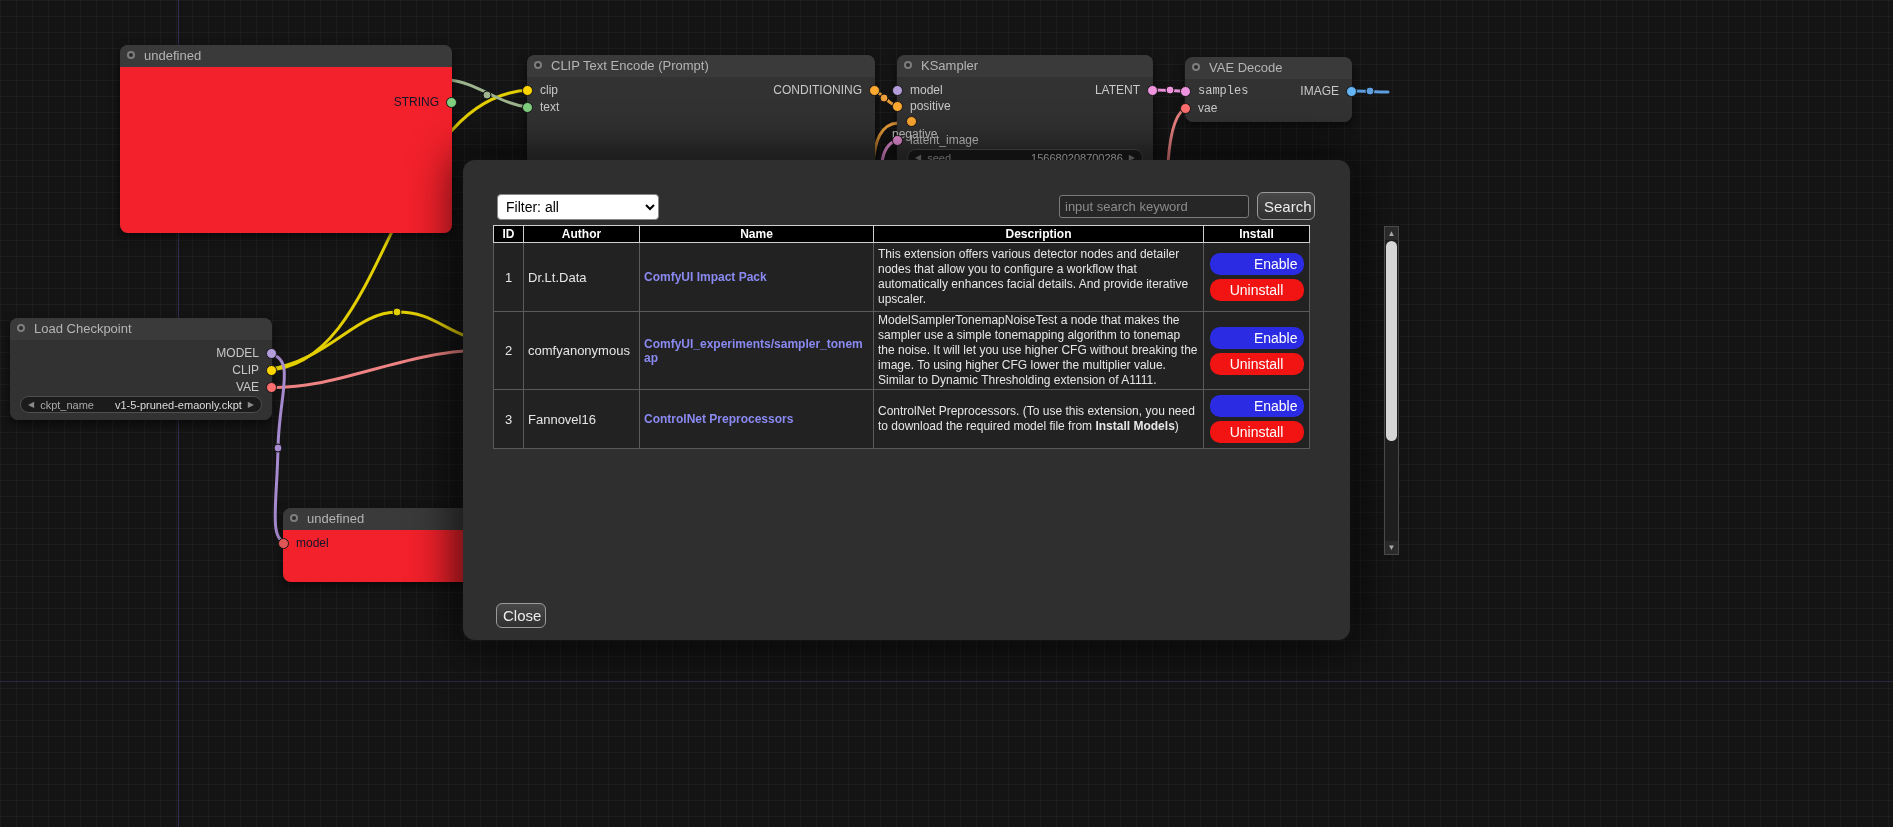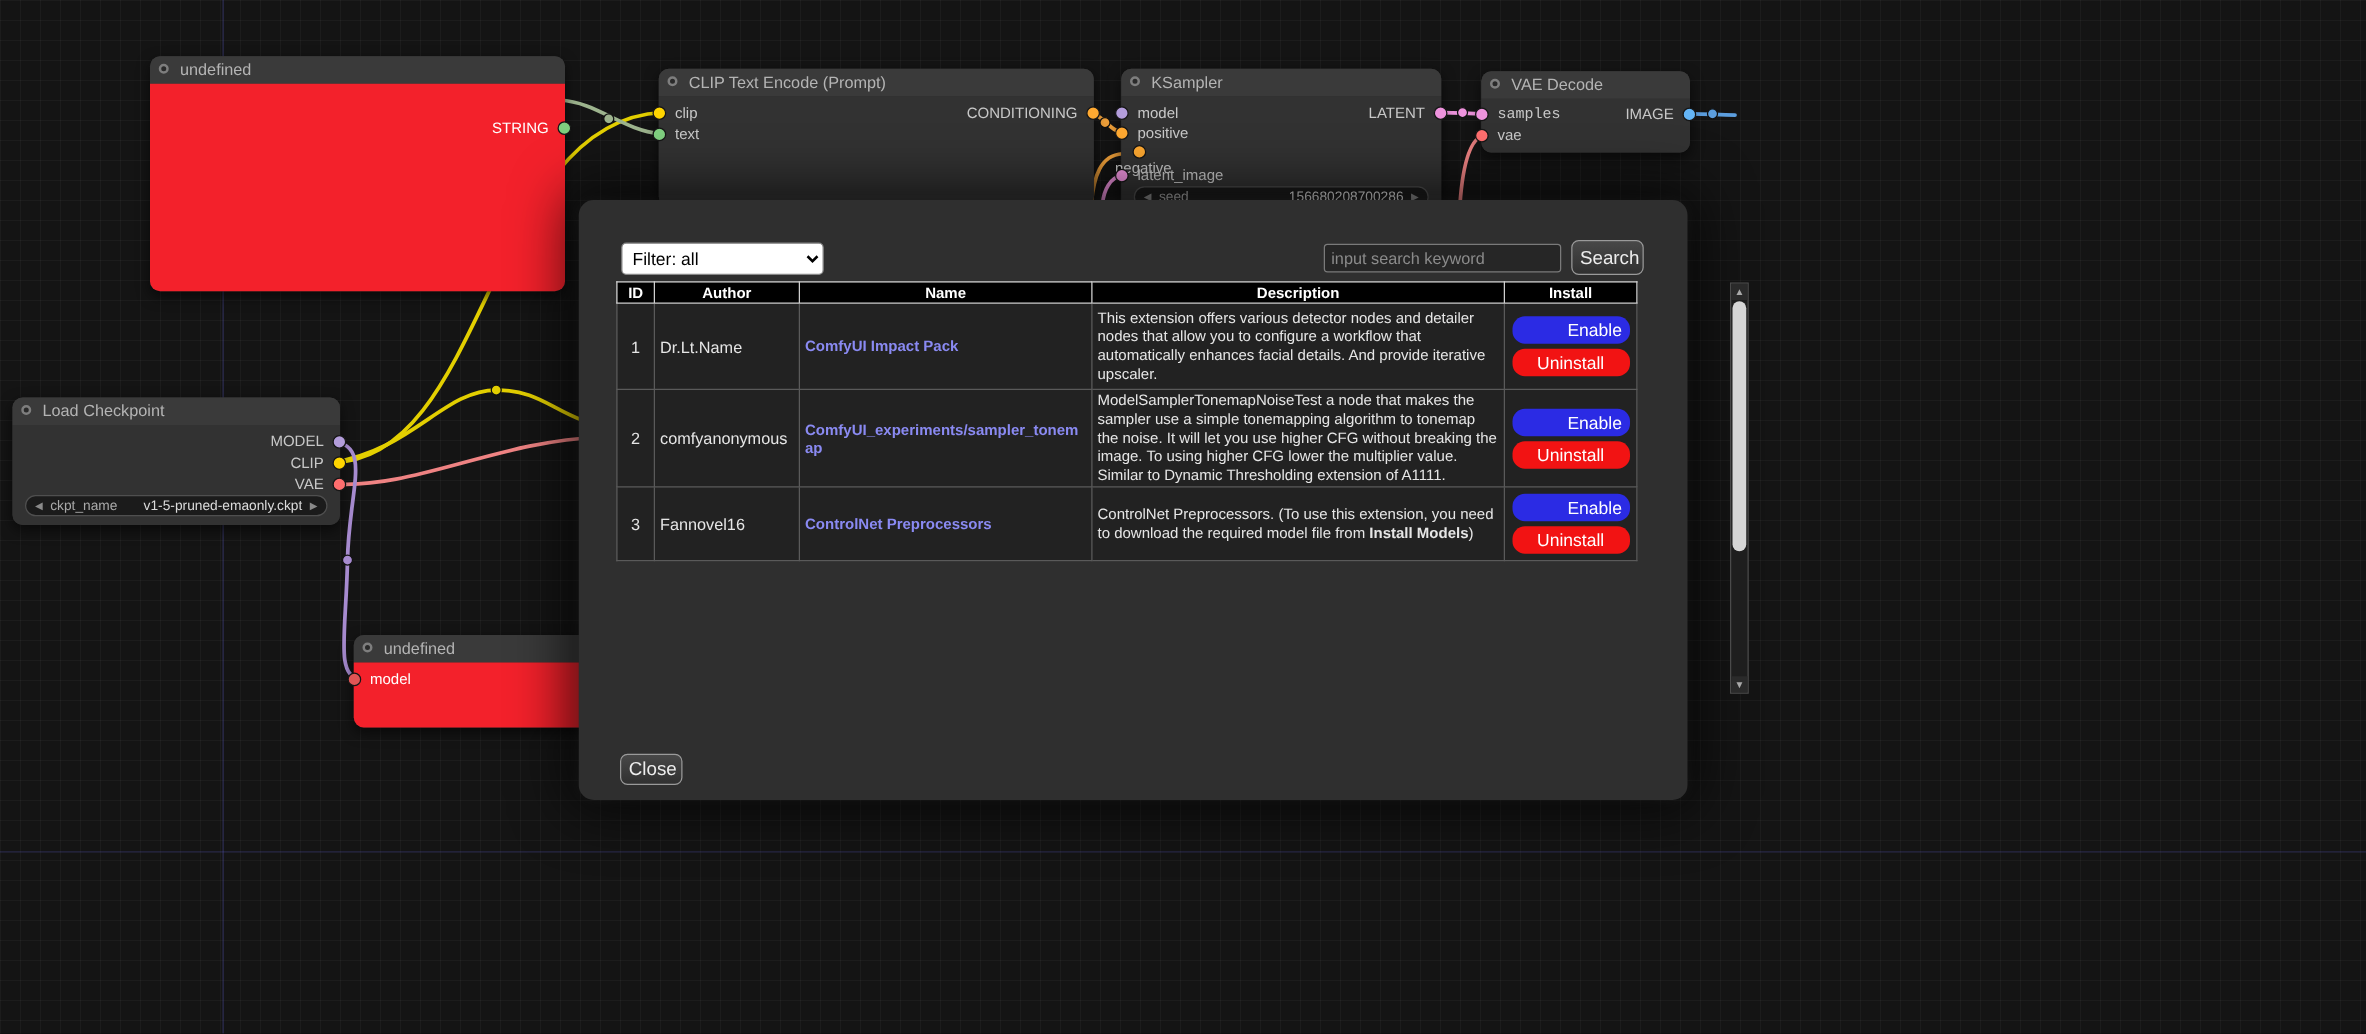--- a/index.html
+++ b/index.html
@@ -26,21 +26,21 @@
   .collapse-dot{position:absolute;left:7px;top:6px;width:8px;height:8px;border-radius:50%;
         border:2px solid #7e7e7e;background:#2a2a2a;box-sizing:border-box;}
   .node-body{position:absolute;left:0;right:0;top:22px;bottom:0;background:#323232;border-radius:0 0 8px 8px;}
   .node-body.red{background:#f3212b;}
   .slot{position:absolute;height:14px;display:flex;align-items:center;font-size:12px;color:#c8c8c8;white-space:nowrap;}
   .slot.in{left:-5px;}
   .slot.out{right:-5px;flex-direction:row-reverse;}
   .sdot{width:9px;height:9px;border-radius:50%;border:1px solid #161616;box-sizing:content-box;flex:0 0 auto;}
   .slot.in .sdot{margin-right:7px;}
   .slot.out .sdot{margin-left:7px;}
-  .slot .white{color:#ffffff;text-align:right;}
+  .slot .white{color:#0f172a;text-align:right;}
   .widget{position:absolute;left:10px;right:10px;height:15px;background:#1b1b1b;border:1px solid #4f4f4f;
         border-radius:9px;display:flex;align-items:center;font-size:11px;color:#a9a9a9;padding:0 7px;gap:6px;}
   .widget .arrow{color:#8a8a8a;font-size:8px;line-height:1;}
   .arrow-left::before{content:"◀";}
   .arrow-right::before{content:"▶";}
   .widget .wlabel{flex:0 0 auto;}
   .widget .wvalue{flex:1;text-align:right;color:#dcdcdc;overflow:hidden;}
 
   
   .modal{position:absolute;left:463px;top:160px;width:887px;height:480px;z-index:10;
@@ -267,21 +267,21 @@
             <th>ID</th>
             <th>Author</th>
             <th>Name</th>
             <th>Description</th>
             <th>Install</th>
           </tr>
         </thead>
         <tbody>
           <tr class="row-1">
             <td class="cell-id">1</td>
-            <td class="cell-author">Dr.Lt.Name</td>
+            <td class="cell-author">Dr.Lt.Data</td>
             <td class="cell-name"><a class="ext-link">ComfyUI Impact Pack</a></td>
             <td class="cell-desc">
               <span>This extension offers various detector nodes and detailer nodes that allow you to configure a workflow that automatically enhances facial details. And provide iterative upscaler.</span>
             </td>
             <td class="cell-install">
               <button class="btn-enable">Enable</button>
               <button class="btn-uninstall">Uninstall</button>
             </td>
           </tr>
           <tr class="row-2">

